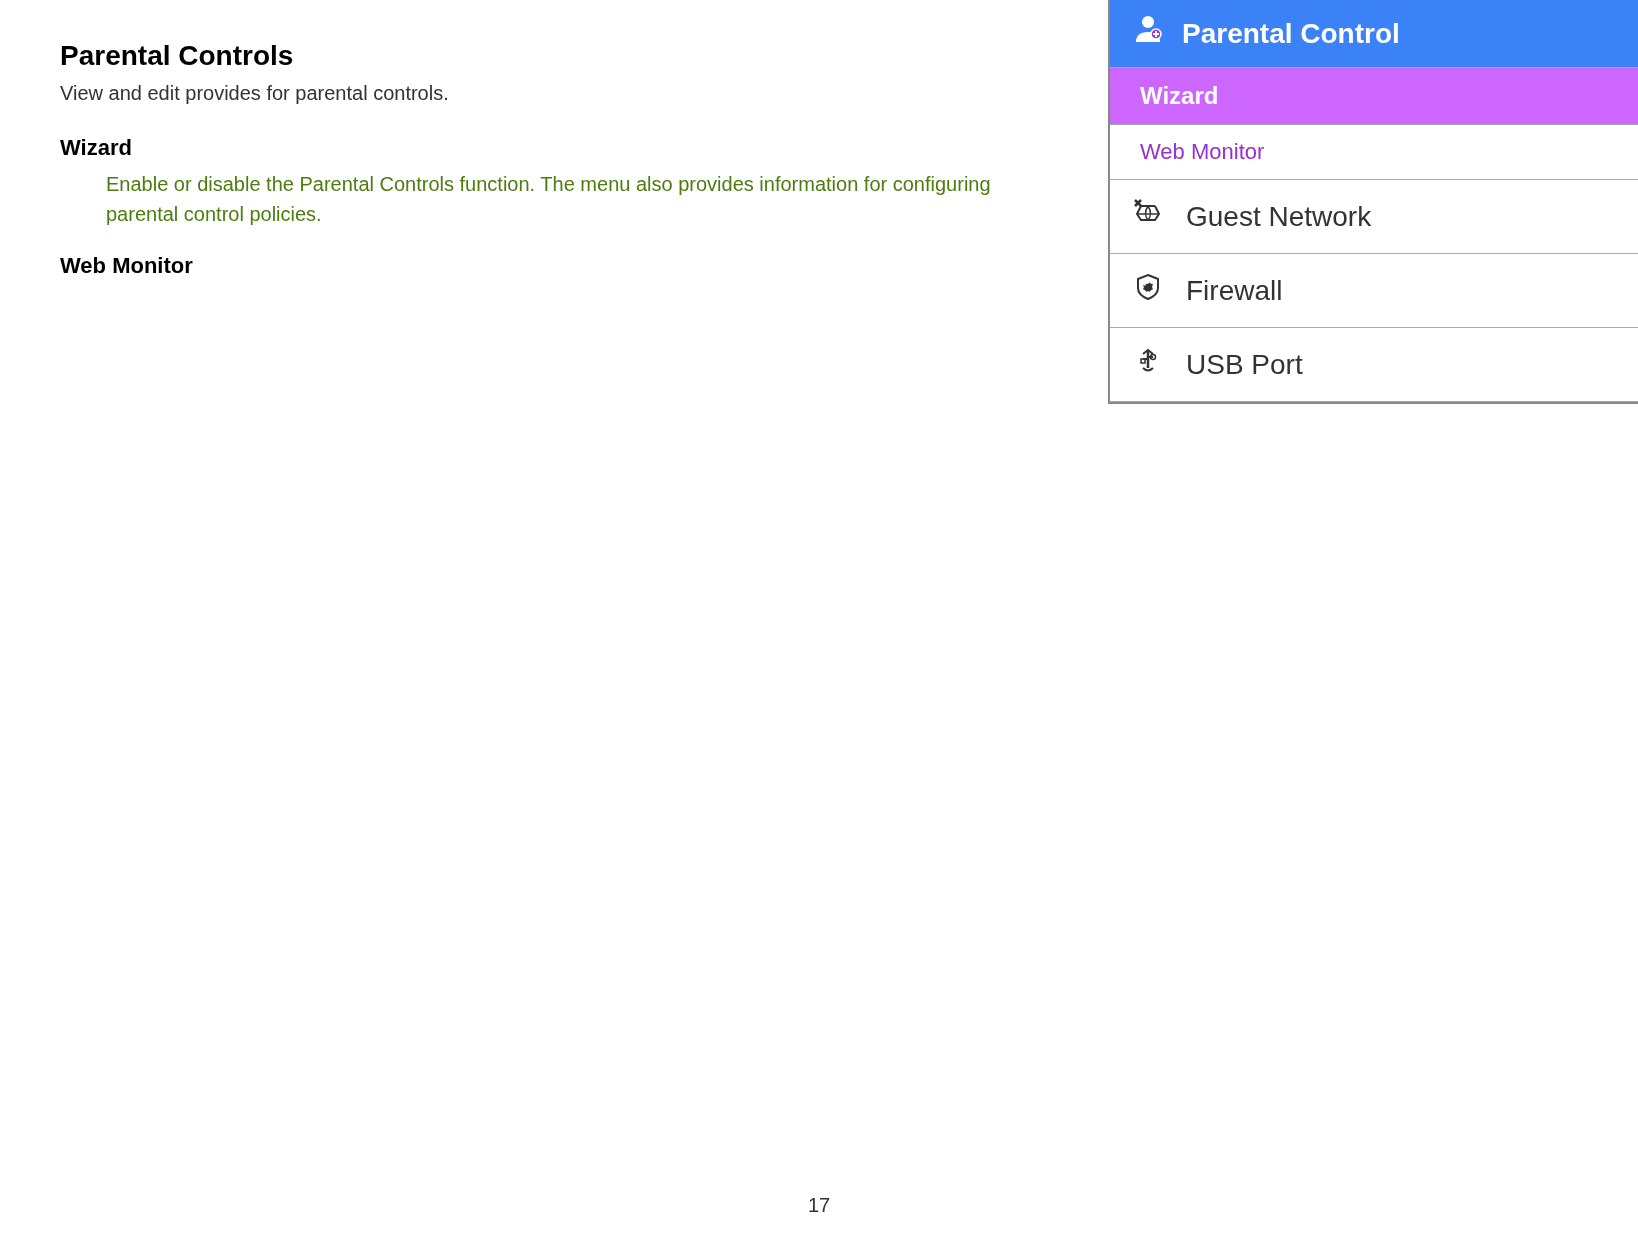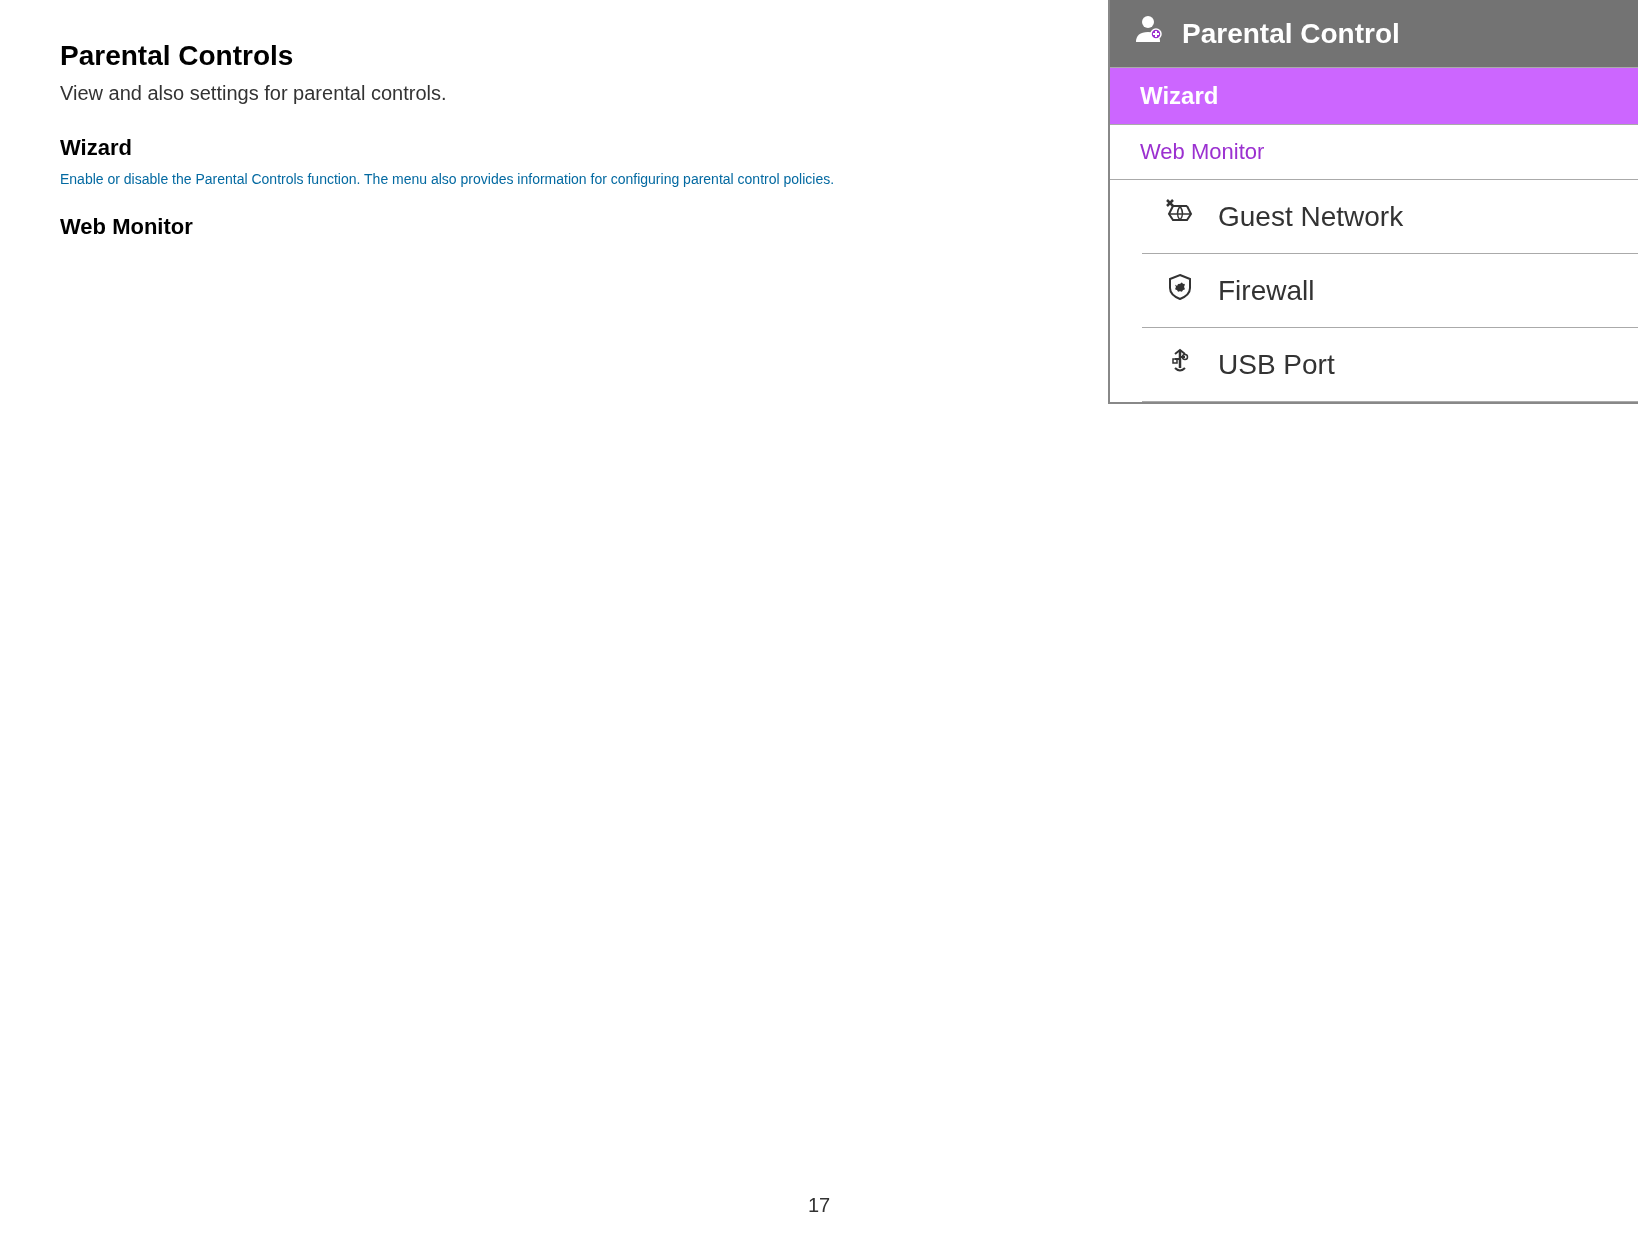--- a/index.html
+++ b/index.html
@@ -38,24 +38,25 @@
 
     .section-title {
       font-size: 22px;
       font-weight: bold;
       color: #000000;
       margin-bottom: 8px;
       margin-top: 10px;
     }
 
     .section-description {
-      font-size: 14px;
-      color: #0369a1;
+      font-size: 20px;
+      color: #4d7c0f;
       margin-bottom: 24px;
       line-height: 1.5;
+      margin-left: 46px;
     }
 
     
     .page-number {
       position: absolute;
       bottom: 30px;
       left: 50%;
       transform: translateX(-50%);
       font-size: 20px;
       color: #333333;
@@ -67,21 +68,21 @@
       right: 0;
       top: 0;
       width: 530px;
       height: auto;
       border-left: 2px solid #888888;
       border-bottom: 2px solid #888888;
     }
 
     
     .nav-header {
-      background: #737373;
+      background: #3b82f6;
       display: flex;
       align-items: center;
       padding: 14px 20px;
       border-bottom: 1px solid #aaaaaa;
       cursor: pointer;
     }
 
     .nav-header-icon {
       font-size: 28px;
       color: #ffffff;
@@ -124,42 +125,41 @@
     }
 
     
     .nav-item {
       background: #ffffff;
       display: flex;
       align-items: center;
       padding: 18px 20px;
       border-bottom: 1px solid #aaaaaa;
       cursor: pointer;
-      margin-left: 32px;
     }
 
     .nav-item-icon {
       font-size: 26px;
       color: #333333;
       margin-right: 20px;
       min-width: 36px;
       text-align: center;
     }
 
     .nav-item-label {
       font-size: 28px;
       color: #333333;
     }
   </style>
 </head>
 <body>
 
 <div class="main-content">
   <h1 class="page-title">Parental Controls</h1>
-  <p class="page-description">View and also settings for parental controls.</p>
+  <p class="page-description">View and edit provides for parental controls.</p>
 
   <h2 class="section-title">Wizard</h2>
   <p class="section-description">Enable or disable the Parental Controls function. The menu also provides information for configuring parental control policies.</p>
 
   <h2 class="section-title">Web Monitor</h2>
 </div>
 
 <div class="page-number">17</div>
 
 <div class="sidebar">

